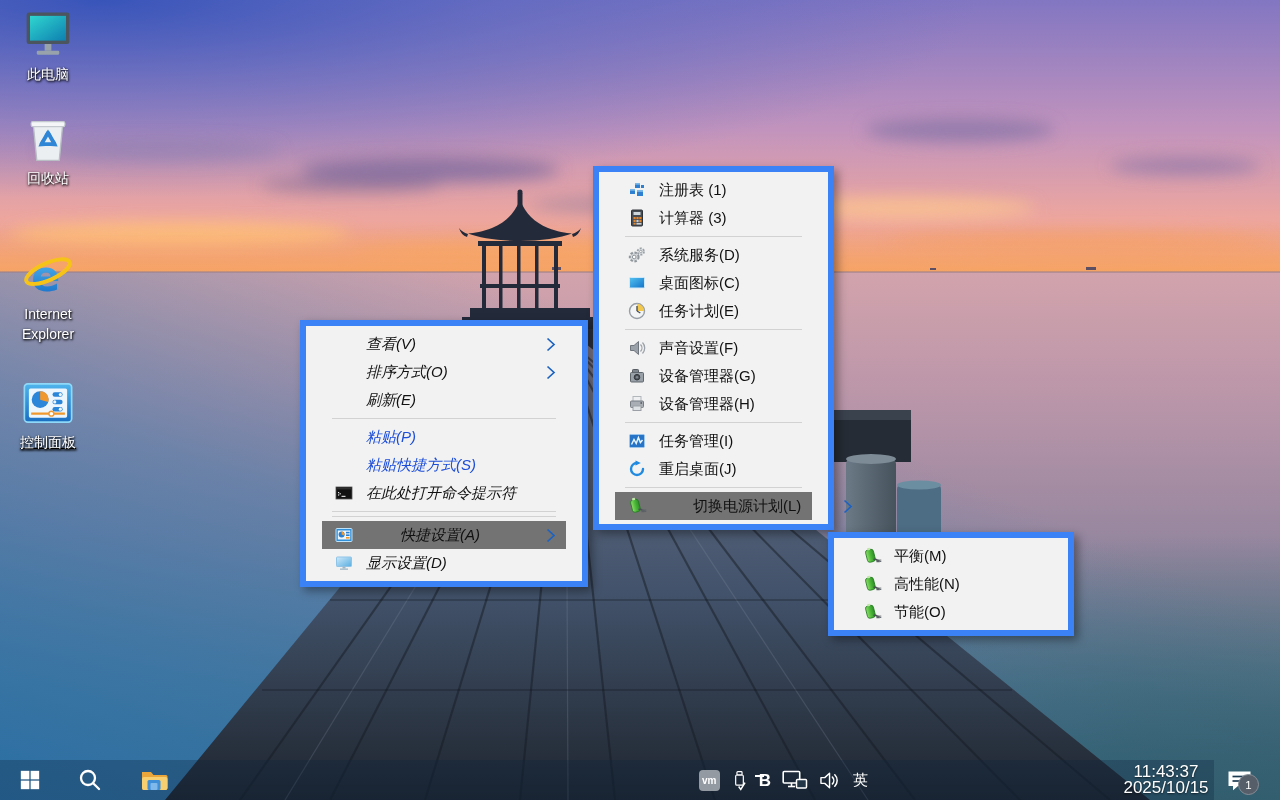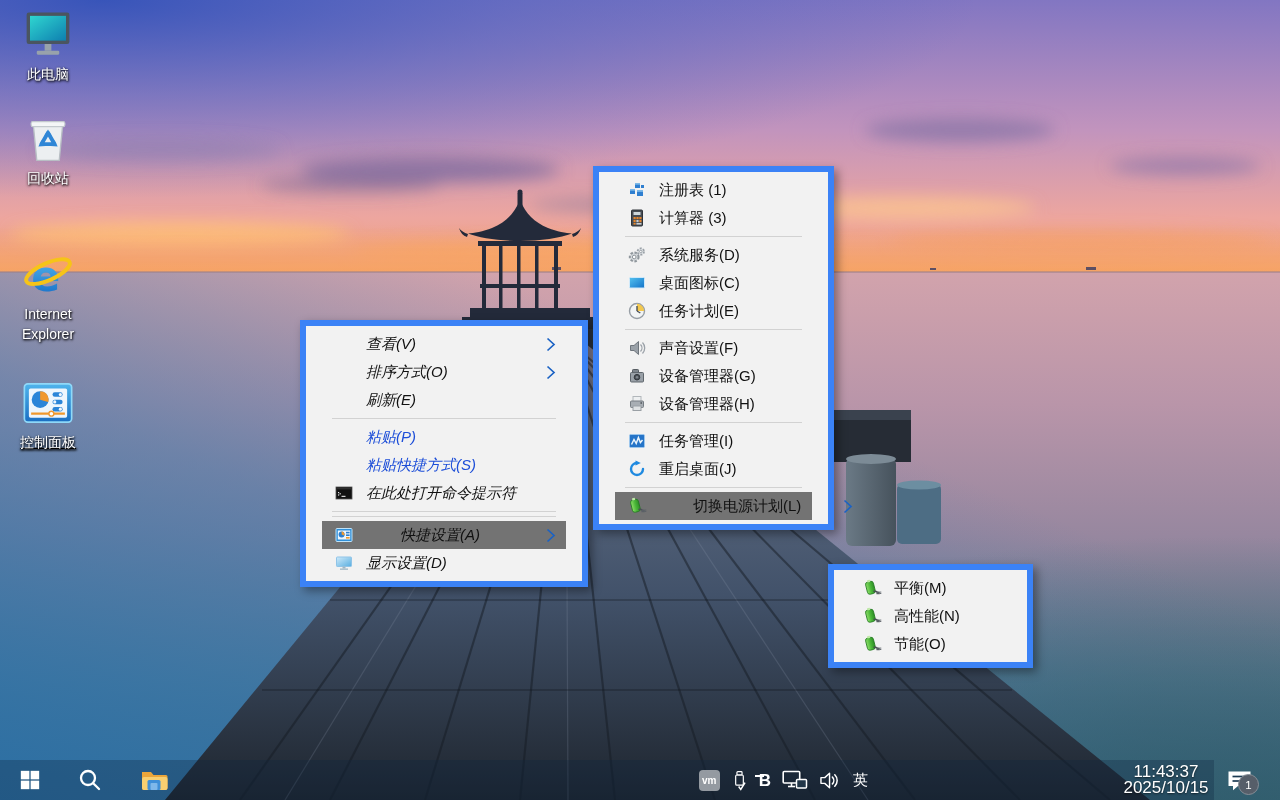--- a/index.html
+++ b/index.html
@@ -514,21 +514,21 @@
         </svg>
       </span>
       <span class="mi-label">切换电源计划(L)</span>
       <span class="mi-arrow">
         <svg viewBox="0 0 10 15">
           <polyline points="1.5,1.5 8,7.5 1.5,13.5" fill="none" stroke="#1b62c4" stroke-width="1.7"></polyline>
         </svg>
       </span>
     </div>
   </div>
-<div class="menu" id="menu-power" style="left:828px; top:564px; width:205px;">
+<div class="menu" id="menu-power" style="left:828px; top:532px; width:246px;">
     <div class="menu-item">
       <span class="mi-icon">
         <svg viewBox="0 0 20 20">
           <defs>
             <linearGradient id="gpw" x1="0" y1="0" x2="1" y2="0">
               <stop offset="0" stop-color="#8fe06a"></stop>
               <stop offset="0.5" stop-color="#4db83a"></stop>
               <stop offset="1" stop-color="#2d8f26"></stop>
             </linearGradient>
           </defs>

